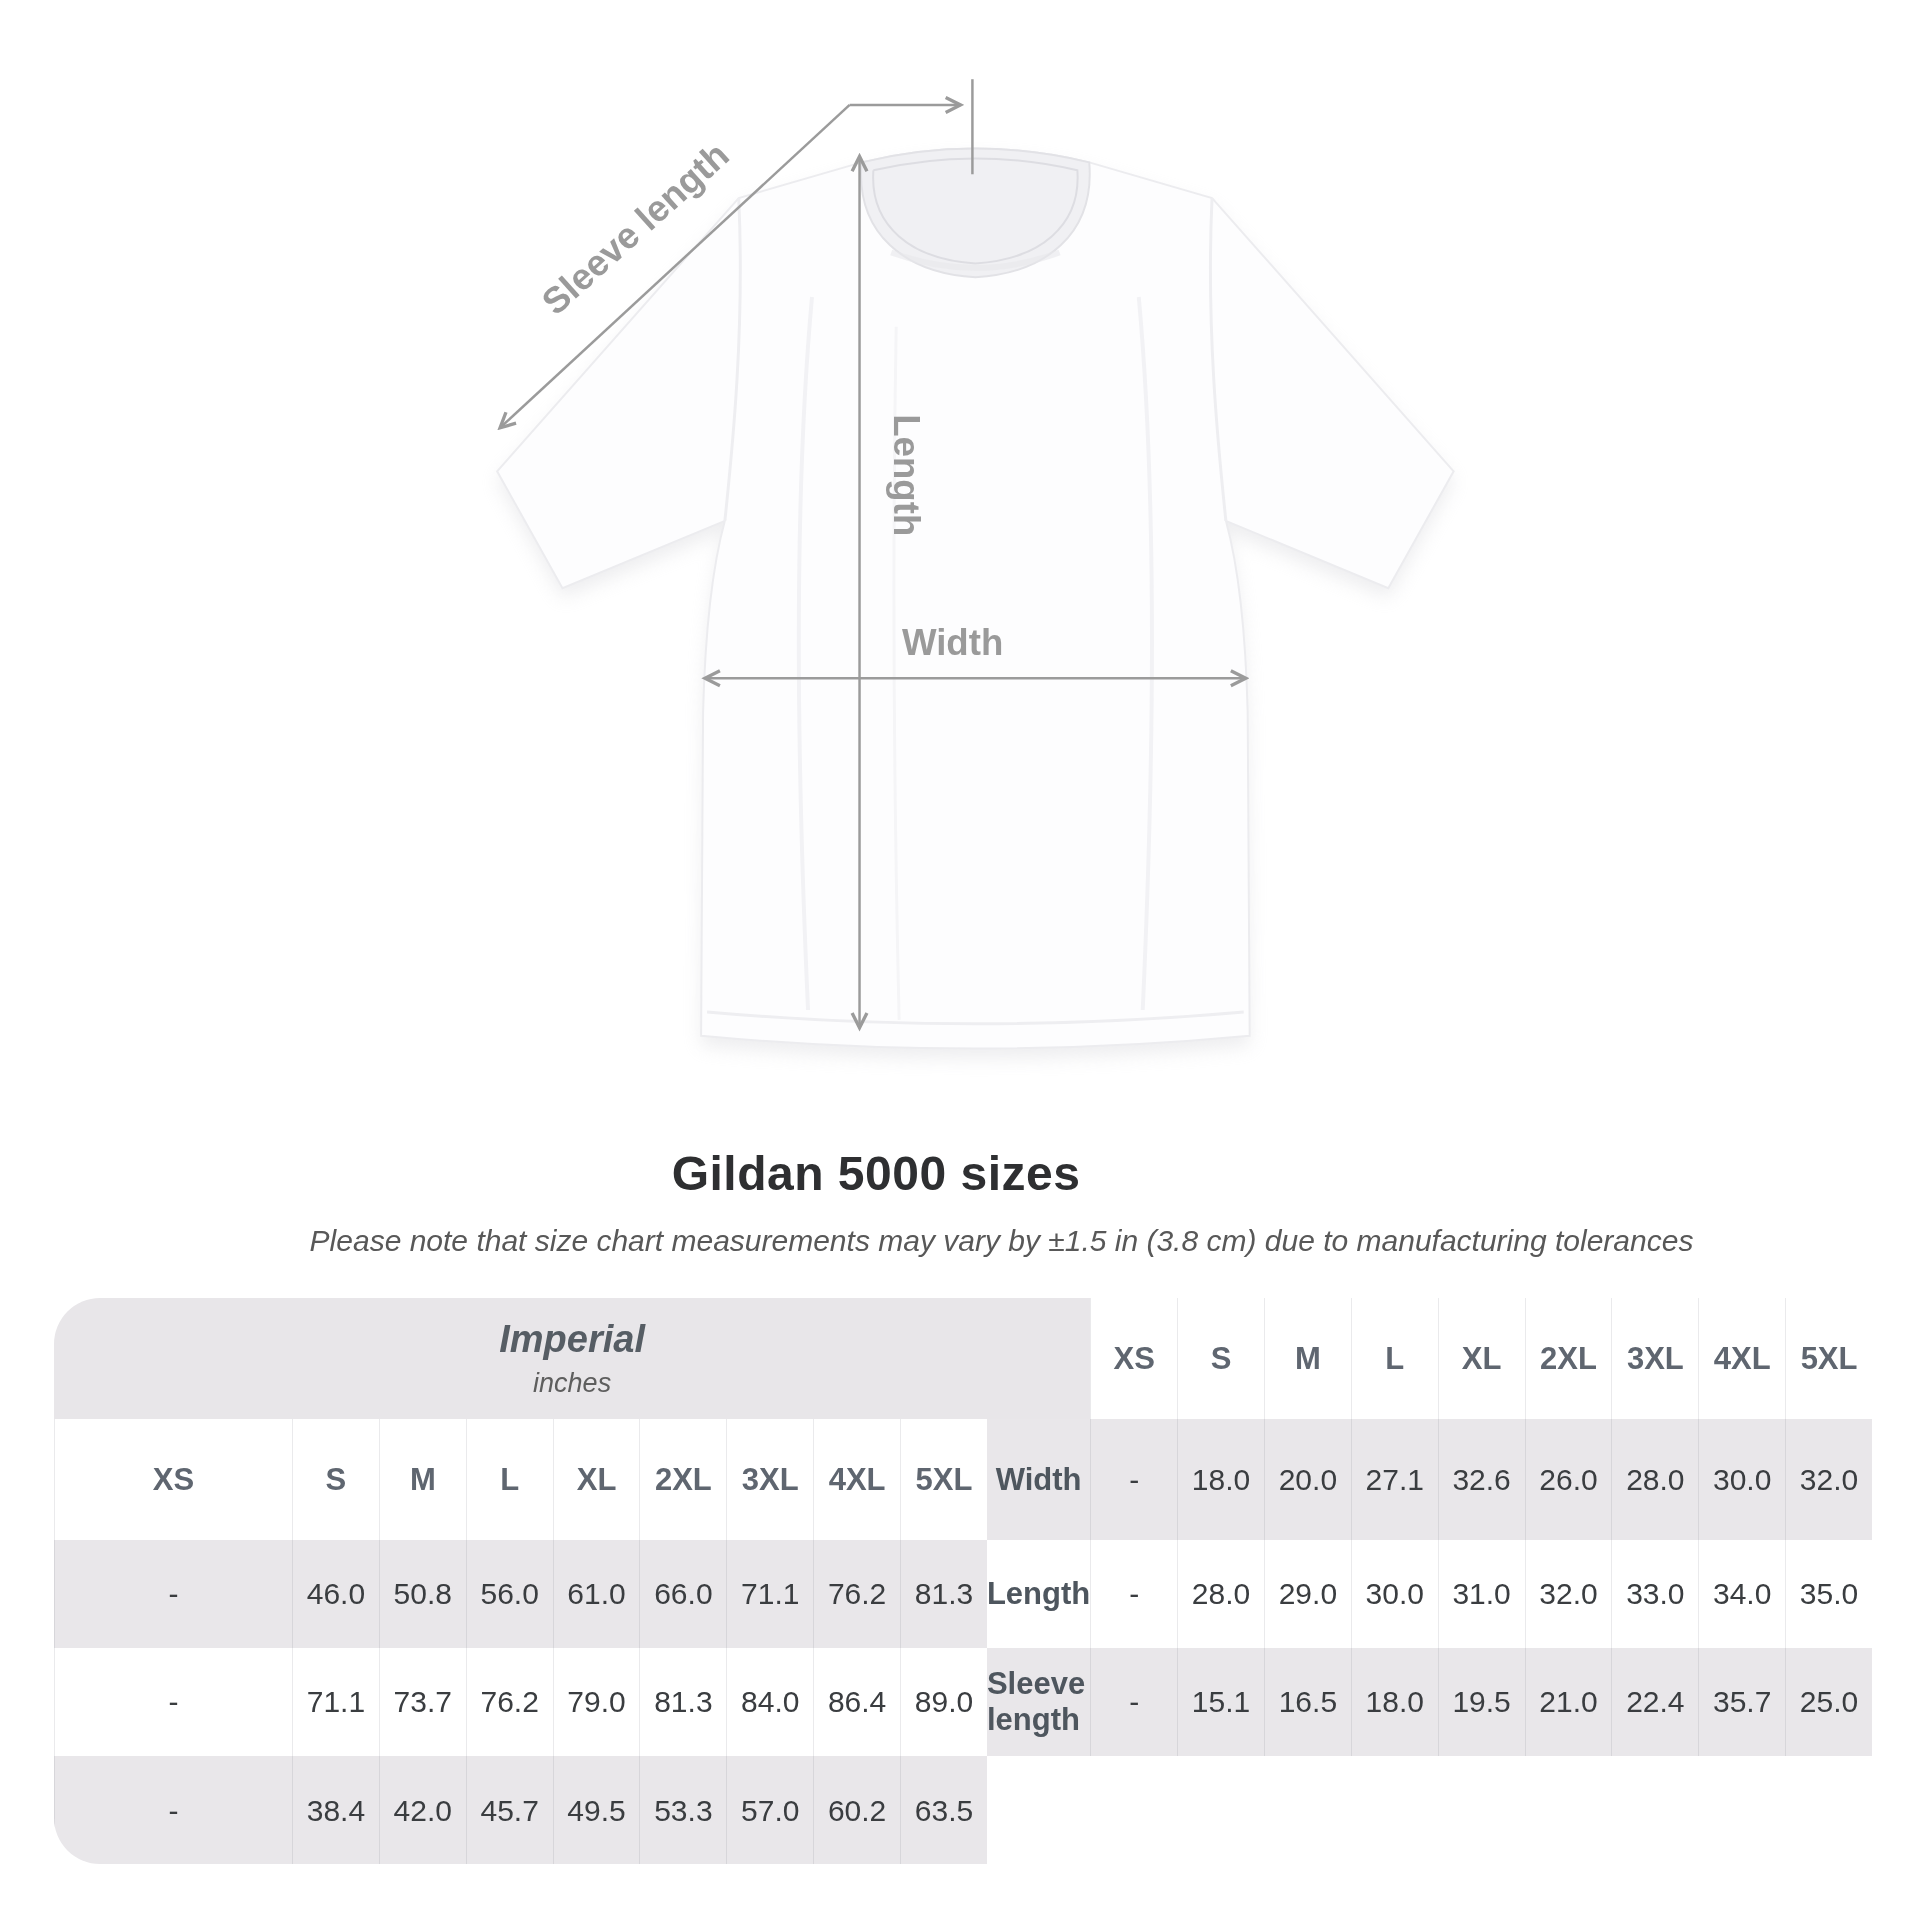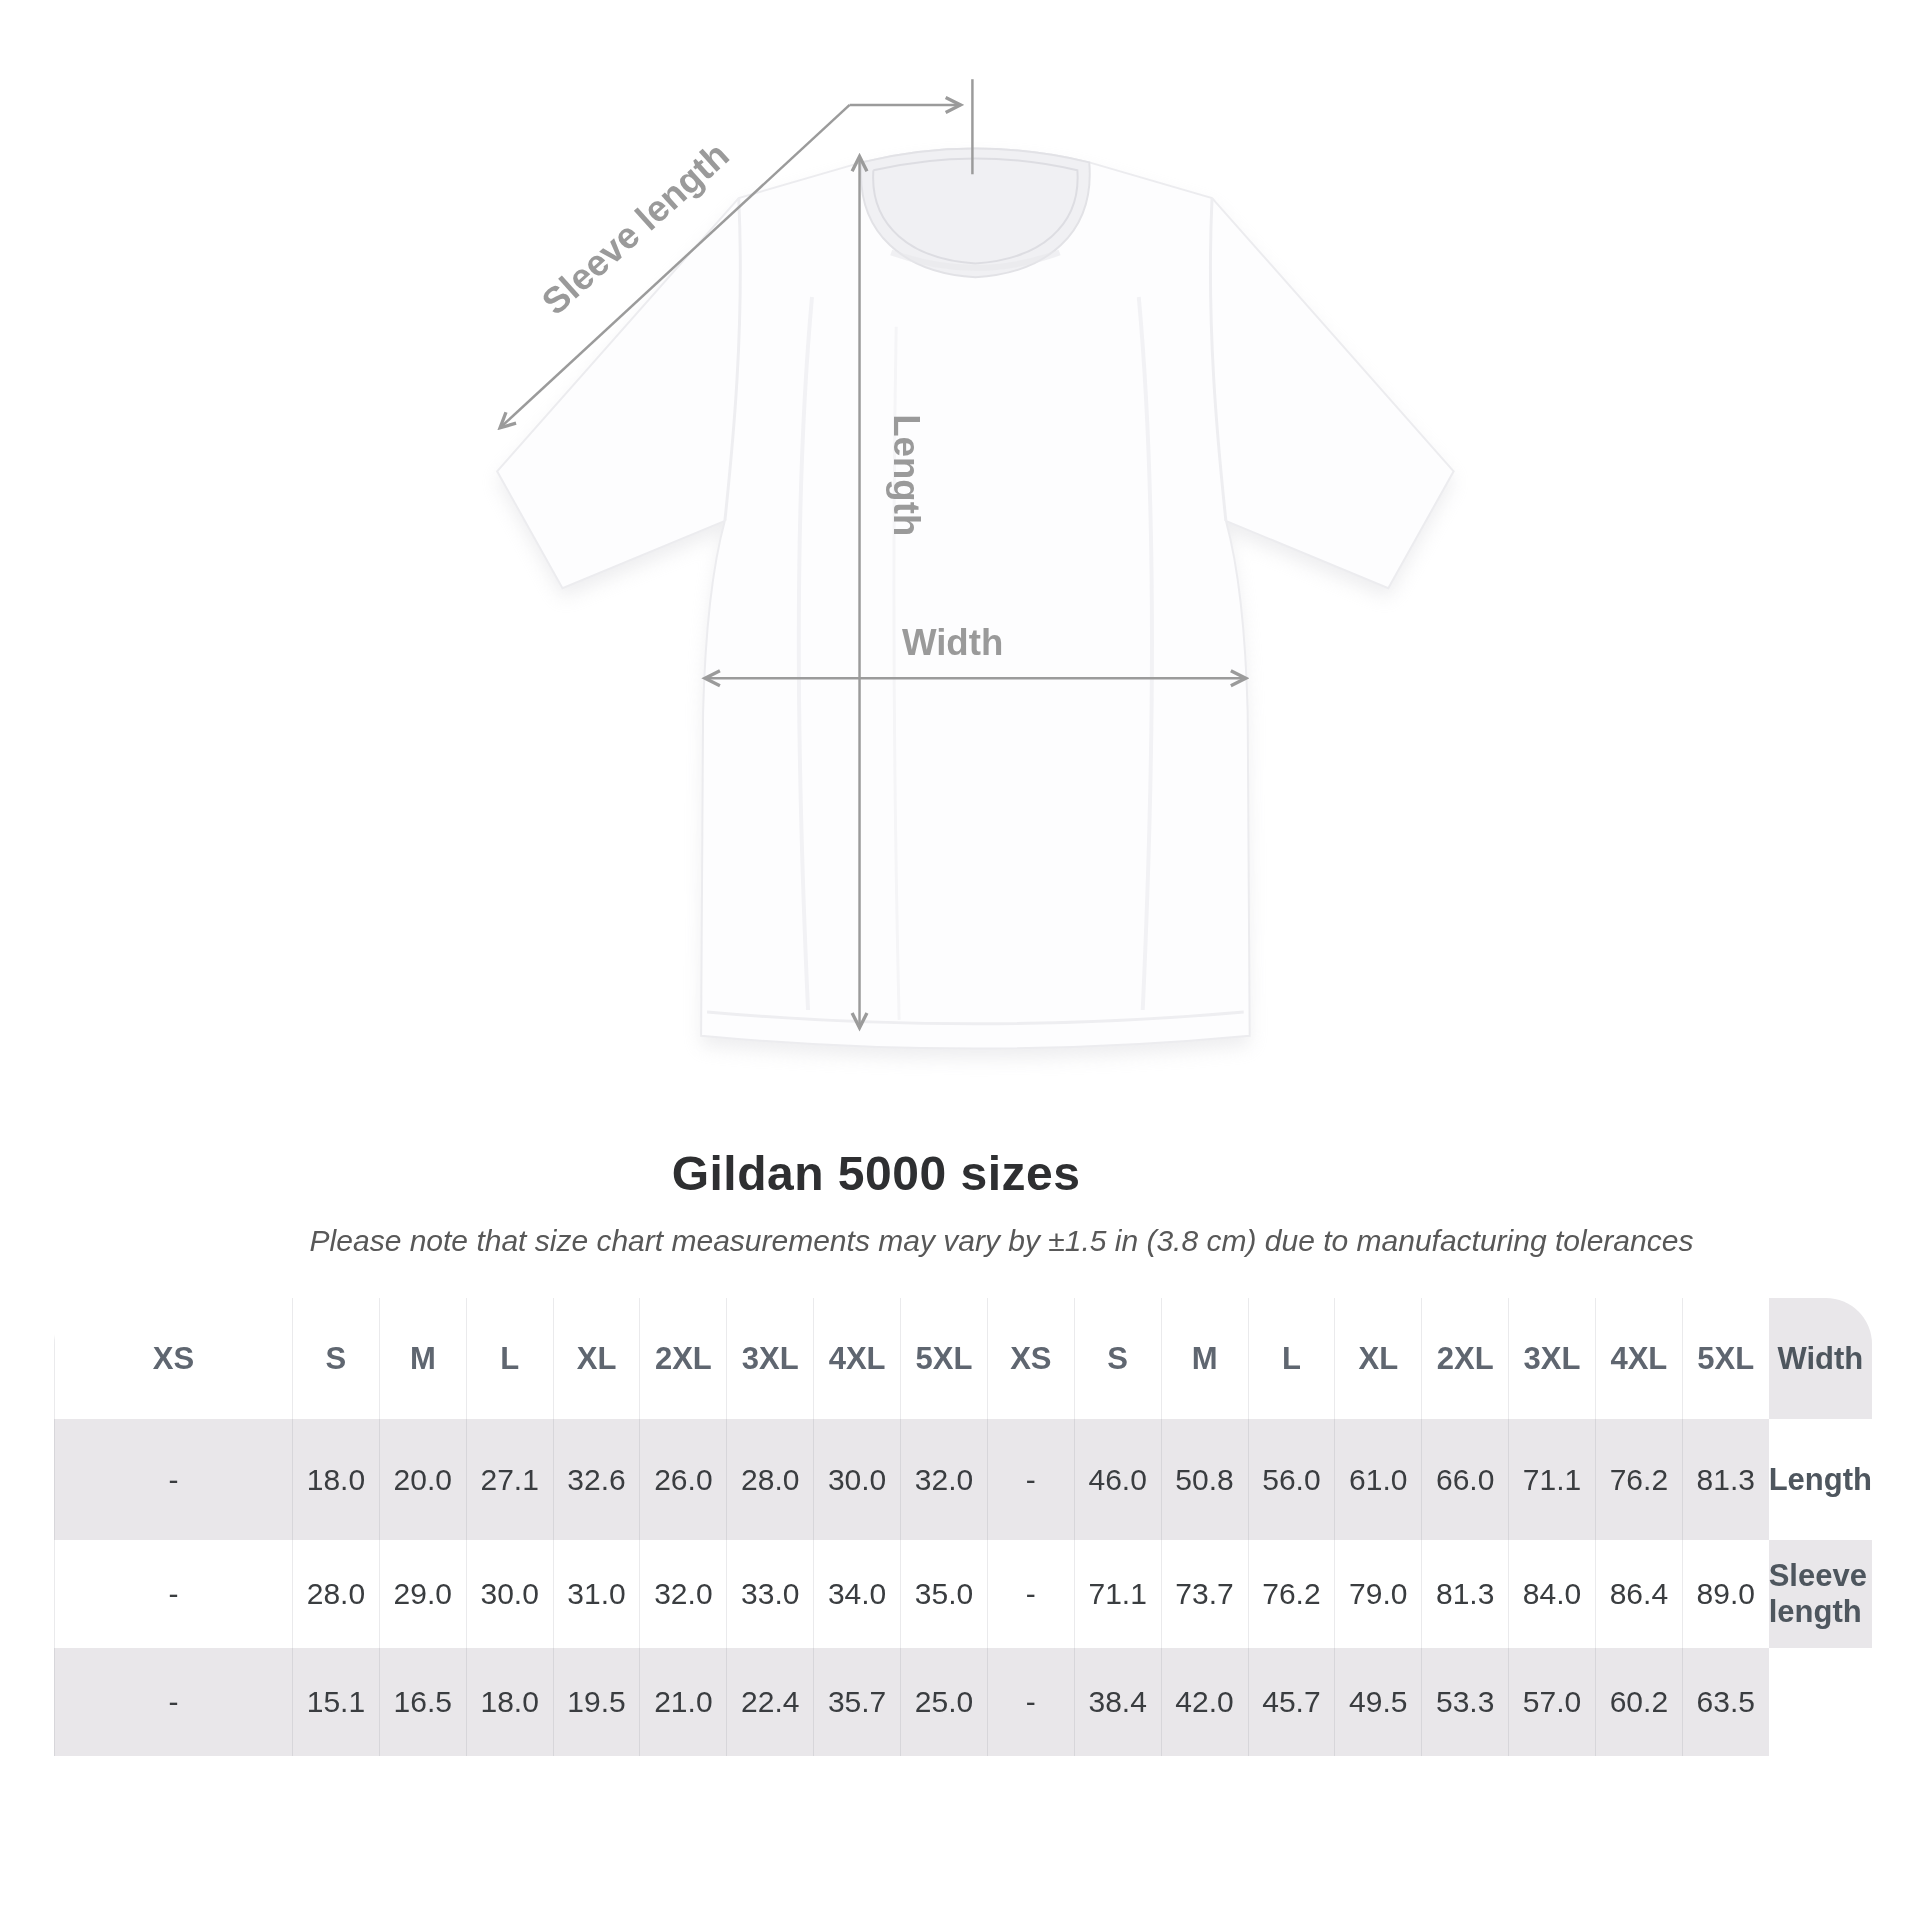--- a/index.html
+++ b/index.html
@@ -78,20 +78,24 @@
 
   <path d="M712,685 L1258,685" fill="none" stroke="#9b9b9b" stroke-width="2.5" marker-start="url(#arw)" marker-end="url(#arw)"></path>
   <text x="962" y="662" text-anchor="middle" font-family="Liberation Sans, sans-serif" font-size="37" font-weight="bold" fill="#9a9a9a">Width</text>
 </svg>
 
 <div class="title">Gildan 5000 sizes</div>
 <div class="subtitle">Please note that size chart measurements may vary by ±1.5 in (3.8 cm) due to manufacturing tolerances</div>
 
 <div class="sizes-table">
 
+  <div class="unit unitA">
+    <div class="nm">Imperial</div>
+    <div class="un">inches</div>
+  </div>
 
   <div class="c wa hd">XS</div>
   <div class="c wa hd">S</div>
   <div class="c wa hd">M</div>
   <div class="c wa hd">L</div>
   <div class="c wa hd">XL</div>
   <div class="c wa hd">2XL</div>
   <div class="c wa hd">3XL</div>
   <div class="c wa hd">4XL</div>
   <div class="c wa hd">5XL</div>

